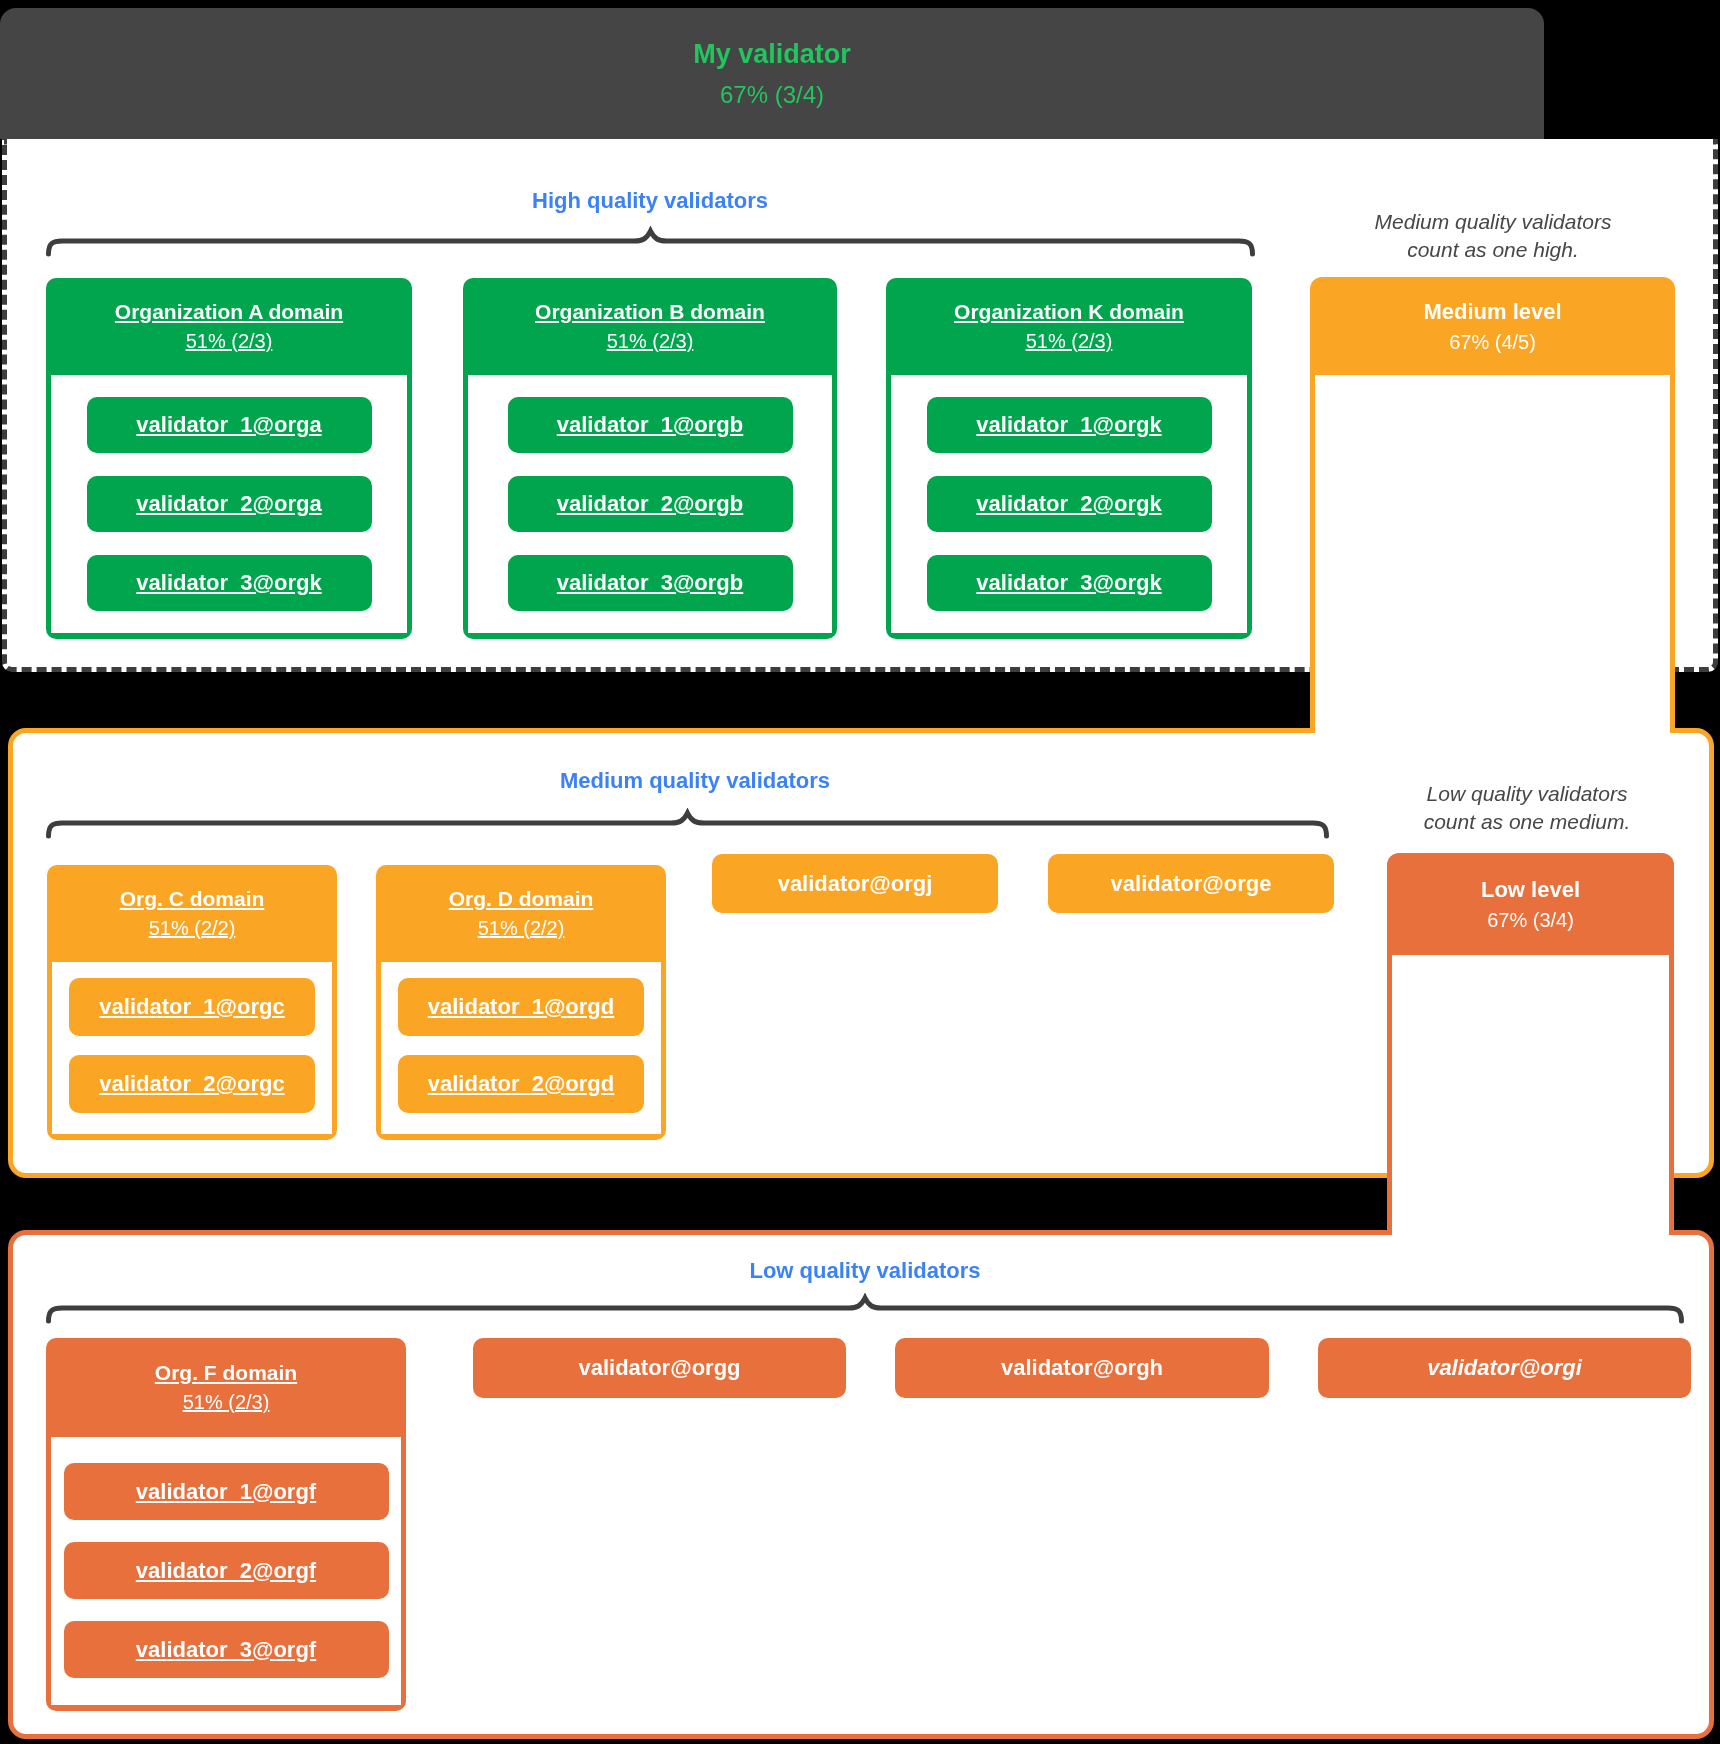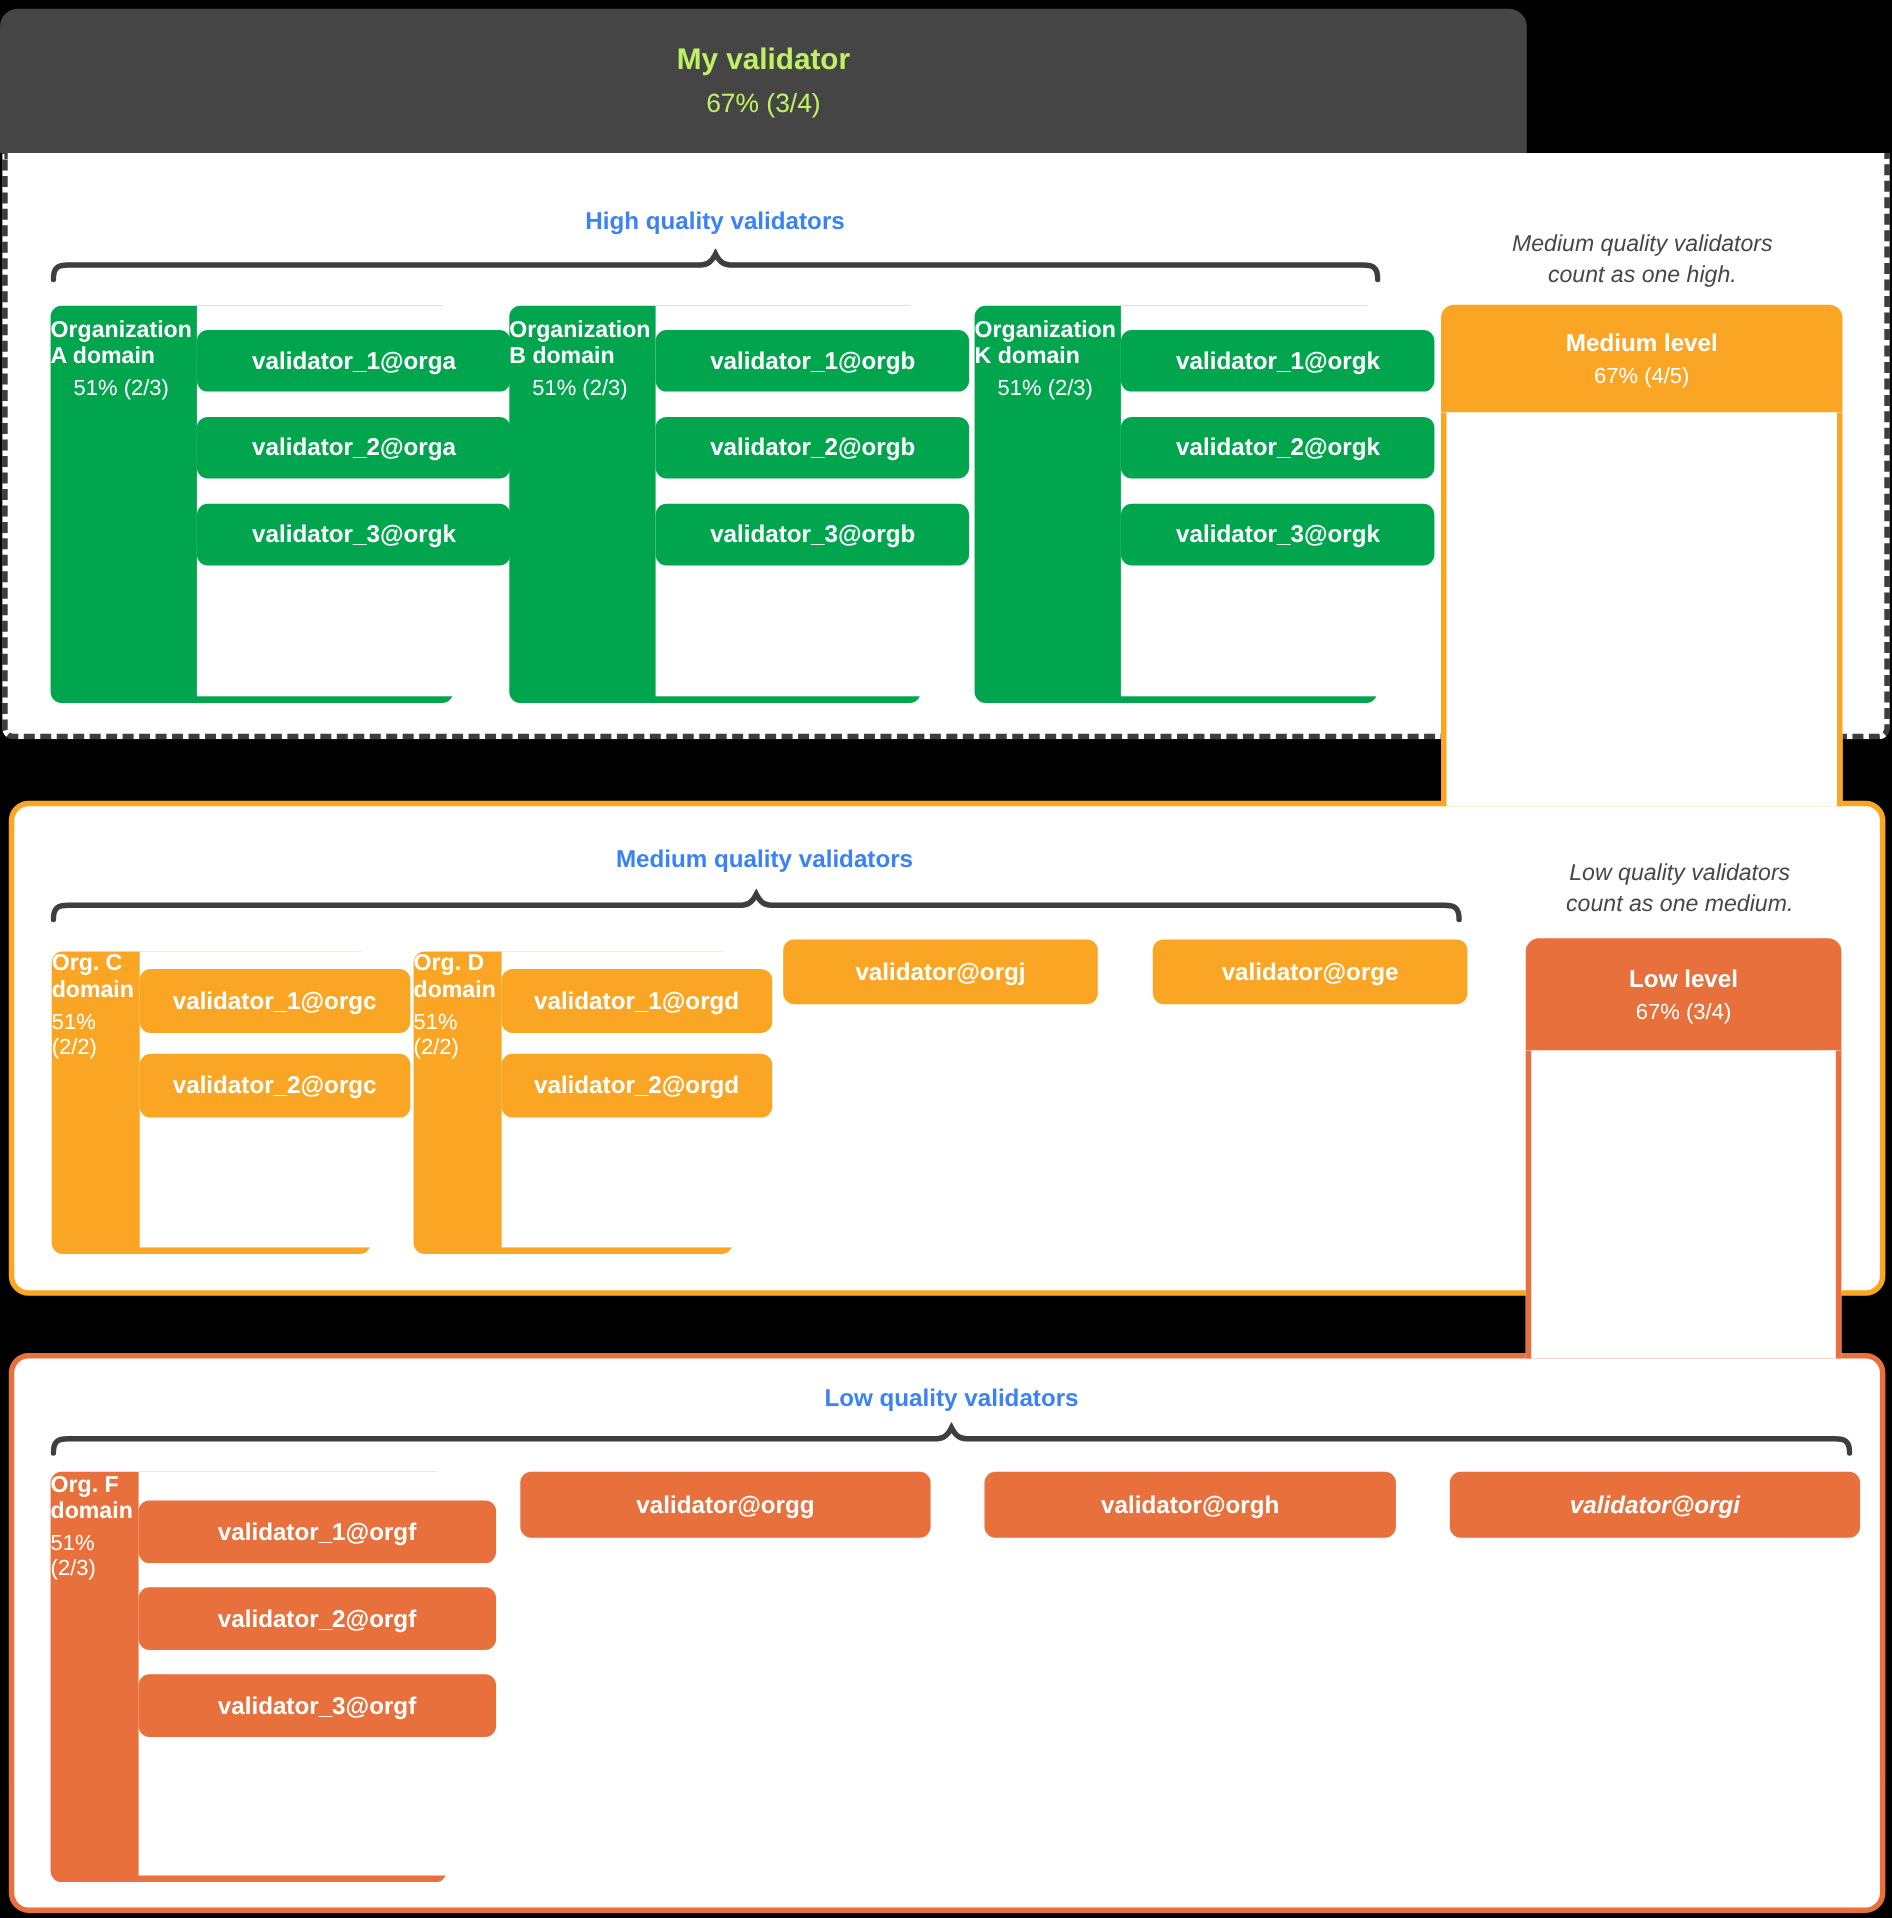--- a/index.html
+++ b/index.html
@@ -4,44 +4,44 @@
 <style>
   html,body{margin:0;padding:0;}
   body{
     width:1720px;height:1744px;position:relative;background:#000;
     font-family:"Liberation Sans", sans-serif;overflow:hidden;
   }
   .abs{position:absolute;box-sizing:border-box;}
 
   
   .root-header{
-    left:0;top:8px;width:1388px;height:131px;background:#454545;
+    left:0;top:8px;width:1544px;height:131px;background:#454545;
     border-radius:16px 16px 0 0;display:flex;flex-direction:column;
-    align-items:center;justify-content:center;gap:11px;color:#bef264;z-index:4;
+    align-items:center;justify-content:center;gap:11px;color:#22c55e;z-index:4;
   }
   .root-header .t{font-size:27px;font-weight:bold;}
   .root-header .s{font-size:24px;}
 
   
   .section{background:#fff;z-index:1;}
   .sec-high{left:2px;top:139px;width:1716px;height:533px;
     border:5px dashed #3d3d3d;border-top:none;border-radius:0 0 10px 10px;}
   .sec-med{left:8px;top:728px;width:1706px;height:450px;
     border:5px solid #faa624;border-radius:18px;}
   .sec-low{left:8px;top:1230px;width:1706px;height:509px;
     border:5px solid #e7703c;border-radius:18px;}
 
   .sec-heading{z-index:3;width:400px;text-align:center;font-size:22px;
     font-weight:bold;color:#3b82f6;}
   .note{z-index:3;width:410px;text-align:center;font-style:italic;
     font-size:21px;line-height:28px;color:#474747;}
   .brace{z-index:3;}
 
   
-  .org{z-index:3;border-radius:10px;display:flex;color:#fff;}
+  .org{z-index:3;border-radius:10px;display:flex;flex-direction:column;color:#fff;text-decoration:underline;}
   .org-head{display:flex;flex-direction:column;align-items:center;
     justify-content:center;gap:6px;}
   .org-title{font-size:21px;font-weight:bold;}
   .org-stat{font-size:20px;}
   .org-body{flex:1;margin:0 5px 6px 5px;background:#fff;display:flex;
     flex-direction:column;align-items:center;}
   .vbox{border-radius:10px;display:flex;align-items:center;justify-content:center;
     color:#fff;font-size:22px;font-weight:bold;flex:none;}
 
   .green{background:#00a54d;}

